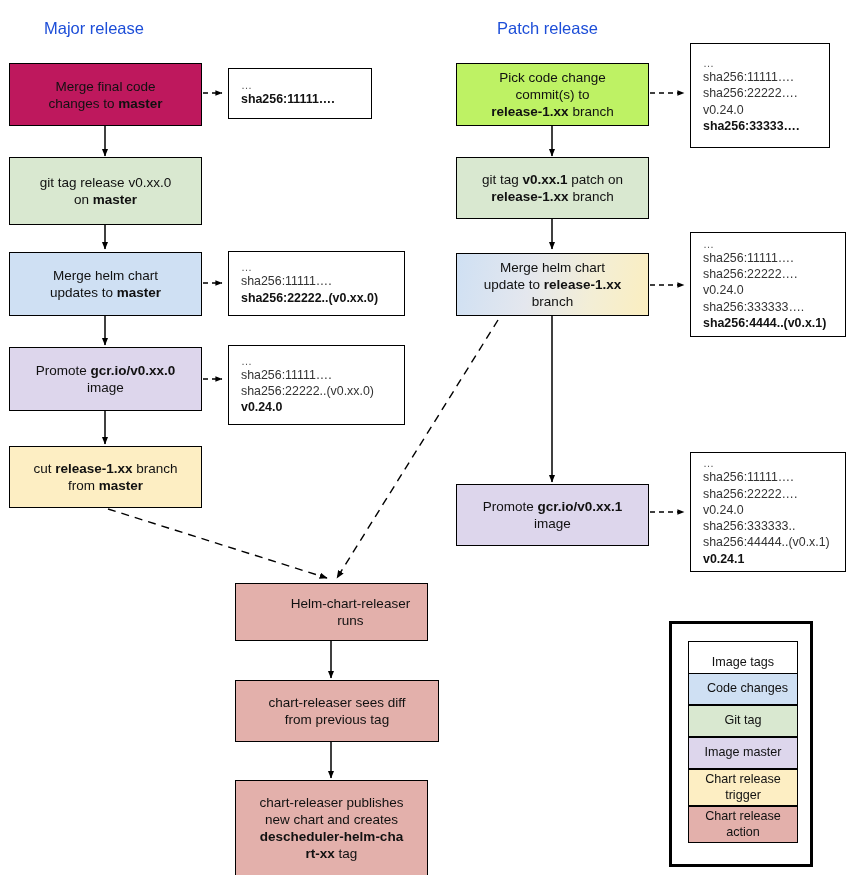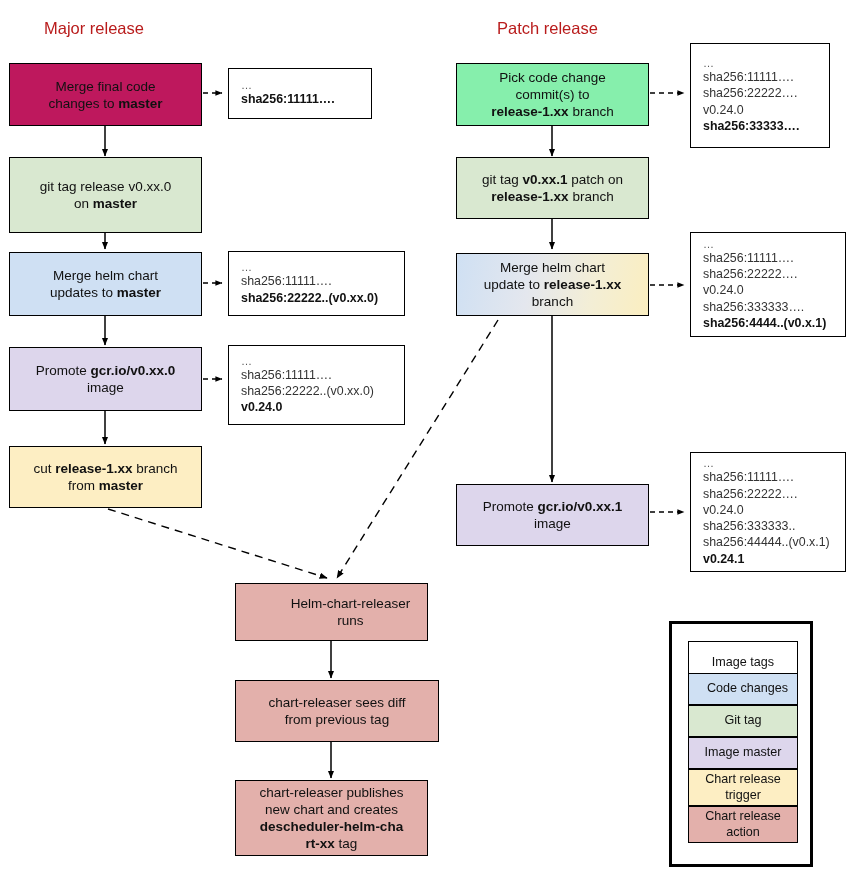--- a/index.html
+++ b/index.html
@@ -11,21 +11,21 @@
   #canvas{
     position:relative;
     width:853px;
     height:875px;
     overflow:hidden;
     background:#ffffff;
   }
   .lbl-title{
     position:absolute;
     font-size:16.5px;
-    color:#b91c1c;
+    color:#1d4ed8;
     white-space:nowrap;
   }
   .node{
     position:absolute;
     box-sizing:border-box;
     border:1.4px solid #000000;
     display:flex;
     align-items:center;
     justify-content:center;
     text-align:center;
@@ -124,21 +124,21 @@
     <g stroke="#000" stroke-width="1.4" fill="none" stroke-dasharray="8,6">
       <line x1="108" y1="509" x2="327" y2="578" marker-end="url(#ah)"></line>
       <line x1="498" y1="320" x2="337" y2="578" marker-end="url(#ah)"></line>
     </g>
   </svg>
 
   <div class="node" style="left:9px;top:63px;width:193px;height:63px;background:#be185d;">
     <span class="t">Merge final code<br>changes to <b>master</b></span>
   </div>
 
-  <div class="node" style="left:9px;top:157px;width:193px;height:76px;background:#d9e8d0;">
+  <div class="node" style="left:9px;top:157px;width:193px;height:68px;background:#d9e8d0;">
     <span class="t">git tag release v0.xx.0<br>on <b>master</b></span>
   </div>
 
   <div class="node" style="left:9px;top:252px;width:193px;height:64px;background:#cfe0f3;">
     <span class="t">Merge helm chart<br>updates to <b>master</b></span>
   </div>
 
   <div class="node" style="left:9px;top:347px;width:193px;height:64px;background:#ddd6ec;">
     <span class="t">Promote <b>gcr.io/v0.xx.0</b><br>image</span>
   </div>
@@ -158,21 +158,21 @@
       <div class="l b">sha256:22222..(v0.xx.0)</div>
     </div>
 
   <div class="note" style="left:228px;top:345px;width:177px;height:80px;">
       <div class="l dots">…</div>
       <div class="l">sha256:11111….</div>
       <div class="l">sha256:22222..(v0.xx.0)</div>
       <div class="l b">v0.24.0</div>
     </div>
 
-  <div class="node" style="left:456px;top:63px;width:193px;height:63px;background:#86efac;">
+  <div class="node" style="left:456px;top:63px;width:193px;height:63px;background:#bef264;">
     <span class="t">Pick code change<br>commit(s) to<br><b>release-1.xx</b> branch</span>
   </div>
 
   <div class="node" style="left:456px;top:157px;width:193px;height:62px;background:#d9e8d0;">
     <span class="t">git tag <b>v0.xx.1</b> patch on<br><b>release-1.xx</b> branch</span>
   </div>
 
   <div class="node" style="left:456px;top:253px;width:193px;height:63px;background:linear-gradient(100deg,#cfe0f3 0%,#e4e7ee 38%,#f3eed6 70%,#fbeec0 100%);">
     <span class="t">Merge helm chart<br>update to <b>release-1.xx</b><br>branch</span>
   </div>
@@ -209,21 +209,21 @@
     </div>
 
   <div class="node" style="left:235px;top:583px;width:193px;height:58px;background:#e3b0ab;padding-left:44px;">
     <span class="t">Helm-chart-releaser<br>runs</span>
   </div>
 
   <div class="node" style="left:235px;top:680px;width:204px;height:62px;background:#e3b0ab;">
     <span class="t">chart-releaser sees diff<br>from previous tag</span>
   </div>
 
-  <div class="node" style="left:235px;top:780px;width:193px;height:76px;background:#e3b0ab;">
+  <div class="node" style="left:235px;top:780px;width:193px;height:96px;background:#e3b0ab;">
     <span class="t">chart-releaser publishes<br>new chart and creates<br><b>descheduler-helm-cha</b><br><b>rt-xx</b> tag</span>
   </div>
 
   <div class="legend-box" style="left:669px;top:621px;width:144px;height:246px;">
     <div class="legend-item" style="left: 16px; top: 17px; width: 110px; height: 44px; background: rgb(255, 255, 255);">Image tags</div>
     <div class="legend-item" style="left: 16px; top: 49px; width: 110px; height: 32px; background: rgb(207, 224, 243); padding-left: 9px;">Code changes</div>
     <div class="legend-item" style="left: 16px; top: 81px; width: 110px; height: 32px; background: rgb(217, 232, 208);">Git tag</div>
     <div class="legend-item" style="left: 16px; top: 113px; width: 110px; height: 32px; background: rgb(221, 214, 236);">Image master</div>
     <div class="legend-item" style="left: 16px; top: 145px; width: 110px; height: 37px; background: rgb(253, 238, 195);">Chart release
 trigger</div>

